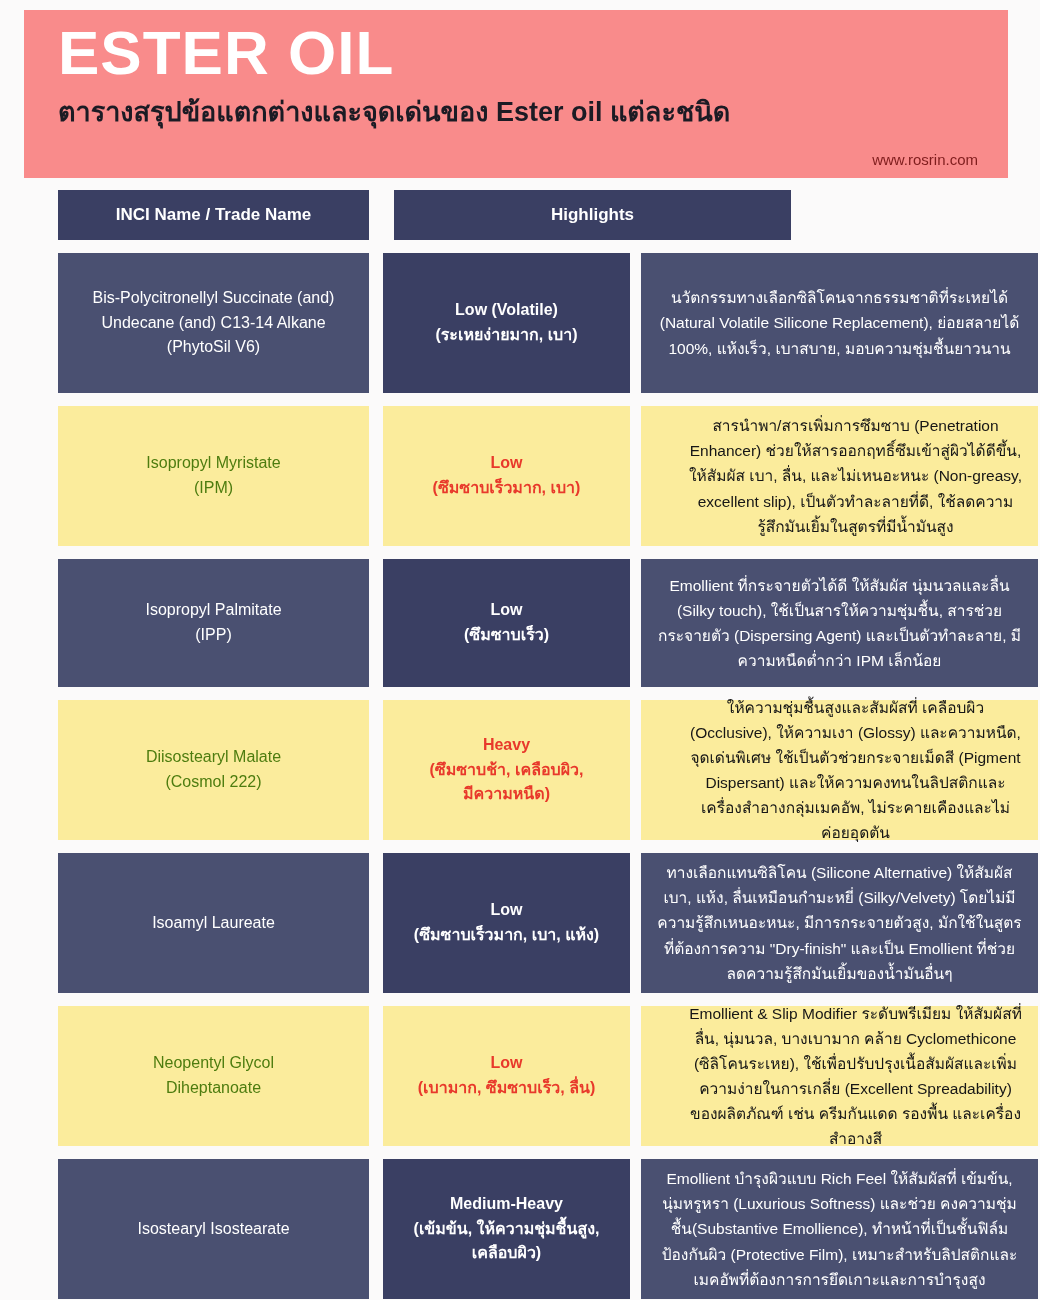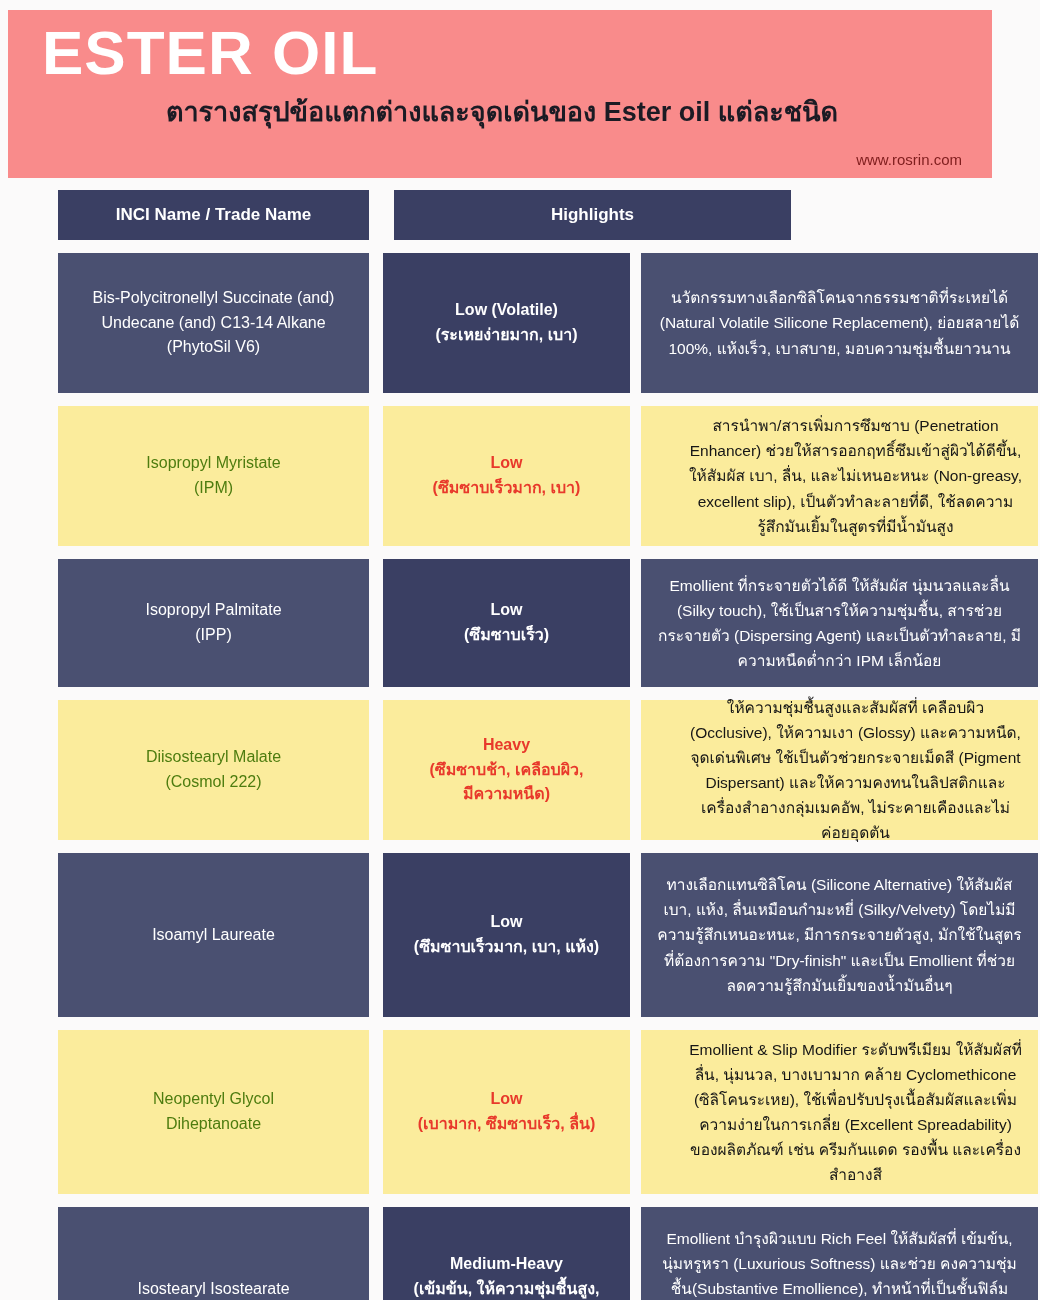--- a/index.html
+++ b/index.html
@@ -6,35 +6,34 @@
   body{
     width:1040px;height:1300px;
     background:#fbfafa;
     font-family:"Liberation Sans","DejaVu Sans",sans-serif;
     overflow:hidden;
   }
   #page{position:relative;width:1040px;height:1300px;}
 
   
   .banner{
-    position:absolute;left:8px;top:10px;width:984px;height:168px;
+    position:absolute;left:24px;top:10px;width:984px;height:168px;
     background:#f98b8b;
     box-sizing:border-box;
     padding:12px 30px 0 34px;
   }
   .banner-title{
     font-size:62px;font-weight:bold;color:#ffffff;
     letter-spacing:1px;line-height:1.0;margin:0;
     font-family:"Liberation Sans","DejaVu Sans",sans-serif;
   }
   .banner-sub{
     font-size:27px;font-weight:bold;color:#1b1b24;
     margin-top:12px;line-height:1.2;
     font-family:"Liberation Sans","DejaVu Sans",sans-serif;
-    text-align:center;
   }
   .banner-url{
     position:absolute;right:30px;bottom:10px;
     font-size:15px;color:#7f1d1d;
     font-family:"Liberation Sans","DejaVu Sans",sans-serif;
   }
 
   
   .table{position:absolute;left:0;top:190px;width:1040px;padding-left:28px;}
   .row{display:flex;width:1040px;margin-bottom:13px;}
@@ -65,21 +64,21 @@
   .row-yellow .c3{background:#fbec9c;color:#161616;}
 
   .name-txt{font-size:16px;font-weight:normal;line-height:1.55;}
   .feel-txt{font-size:16px;font-weight:bold;line-height:1.55;}
   .hl-txt{font-size:15.5px;font-weight:normal;line-height:1.62;}
 
   .row-dark .hl-txt{font-weight:normal;}
   .row-yellow .hl-txt{font-weight:normal;margin-left:32px;}
 
   .h-140{height:140px;}
-  .h-132{height:164px;}
+  .h-132{height:140px;}
   .h-128{height:128px;}
 </style>
 </head>
 <body>
 
 <div id="page">
 
   <div class="banner">
     <div class="banner-title">ESTER OIL</div>
     <div class="banner-sub">ตารางสรุปข้อแตกต่างและจุดเด่นของ Ester oil แต่ละชนิด</div>

